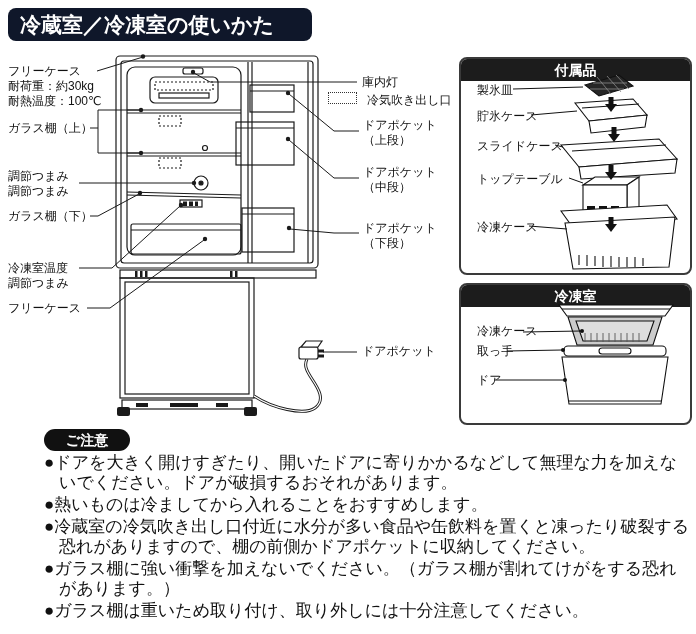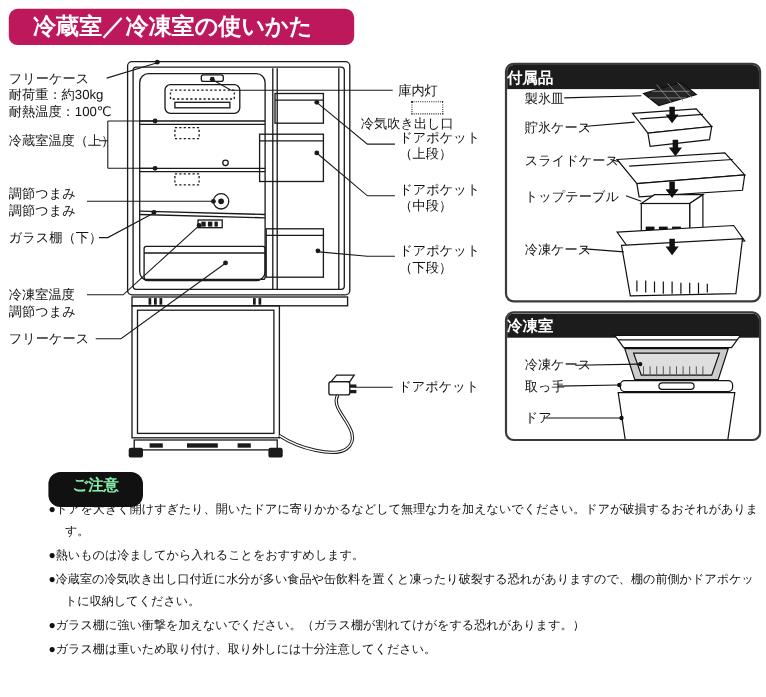--- a/index.html
+++ b/index.html
@@ -1,36 +1,36 @@
 <!DOCTYPE html>
 <html><head>
 <meta charset="utf-8">
 <style>
   html,body{margin:0;padding:0;background:#fff;}
   .page{position:relative;width:696px;height:634px;background:#fff;overflow:hidden;
         font-family:"Liberation Sans","DejaVu Sans",sans-serif;color:#111;}
-  .title-bar{position:absolute;left:8px;top:8px;width:292px;height:33px;background:#be185d;
-        border-radius:8px;color:#fff;font-size:21px;font-weight:bold;line-height:33px;padding-left:22px;}
+  .title-bar{position:absolute;left:8px;top:8px;width:292px;height:33px;background:#0f172a;
+        border-radius:8px;color:#fff;font-size:21px;font-weight:bold;line-height:33px;padding-left:12px;}
   .diagram{position:absolute;left:0;top:44px;width:460px;height:386px;}
   .diagram svg{position:absolute;left:0;top:0;}
   .lbl{position:absolute;font-size:12px;line-height:15px;white-space:nowrap;}
   .lbl span{display:block;}
-  .legend{position:absolute;left:328px;top:48px;display:flex;align-items:flex-end;flex-direction:column;}
+  .legend{position:absolute;left:328px;top:48px;display:flex;align-items:flex-start;}
   .legend-box{display:inline-block;width:27px;height:10px;border:1.5px dotted #333;margin-right:10px;}
   .legend-text{font-size:12px;}
   .panel{position:absolute;width:233px;border:2px solid #3a3a3a;border-radius:8px;background:#fff;overflow:hidden;box-sizing:border-box;}
   .panel-acc{left:459px;top:57px;height:218px;}
-  .panel-frz{left:459px;top:283px;height:118px;}
+  .panel-frz{left:459px;top:283px;height:142px;}
   .panel-hd{height:22px;background:#1c1c1c;color:#fff;font-size:14px;font-weight:bold;
-        line-height:22px;}
+        text-align:center;line-height:22px;}
   .panel svg{position:absolute;left:0;top:0;}
-  .caution-pill{position:absolute;left:44px;top:429px;width:86px;height:32px;background:#111;
-        border-radius:11px;color:#86efac;font-size:14px;font-weight:bold;text-align:center;line-height:22px;}
+  .caution-pill{position:absolute;left:44px;top:429px;width:86px;height:22px;background:#111;
+        border-radius:11px;color:#ffffff;font-size:14px;font-weight:bold;text-align:center;line-height:22px;}
   .caution-list{position:absolute;left:44px;top:453px;width:648px;}
-  .bullet{font-size:11px;line-height:20px;margin-bottom:2px;text-indent:-15px;padding-left:15px;}
+  .bullet{font-size:17px;line-height:20px;margin-bottom:2px;text-indent:-15px;padding-left:15px;}
 </style>
 </head>
 <body>
 
 <div class="page">
 
   <div class="title-bar">冷蔵室／冷凍室の使いかた</div>
 
   <div class="diagram">
     <svg width="460" height="386" viewBox="0 44 460 386">
@@ -144,21 +144,21 @@
       <span class="legend-box"></span>
       <span class="legend-text">冷気吹き出し口</span>
     </div>
 
     <div class="lbl" style="left:8px;top:20px">
       <span>フリーケース</span>
       <span>耐荷重：約30kg</span>
       <span>耐熱温度：100℃</span>
     </div>
     <div class="lbl" style="left:8px;top:77px">
-      <span>冷蔵室温度（上）</span>
+      <span>ガラス棚（上）</span>
     </div>
     <div class="lbl" style="left:8px;top:125px">
       <span>調節つまみ</span>
       <span>調節つまみ</span>
     </div>
     <div class="lbl" style="left:8px;top:165px">
       <span>ガラス棚（下）</span>
     </div>
     <div class="lbl" style="left:8px;top:217px">
       <span>冷凍室温度</span>

